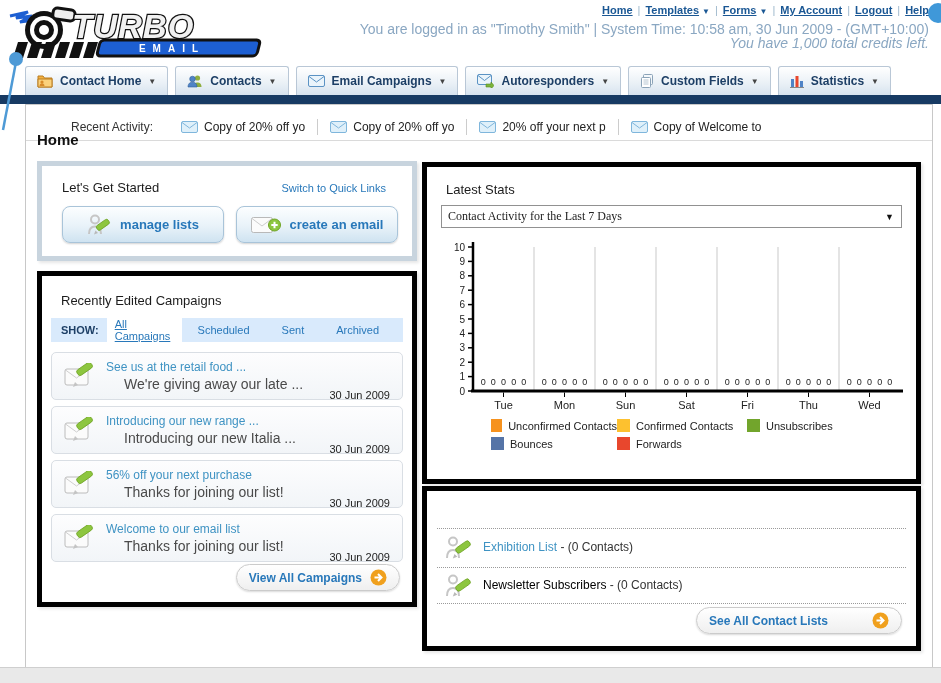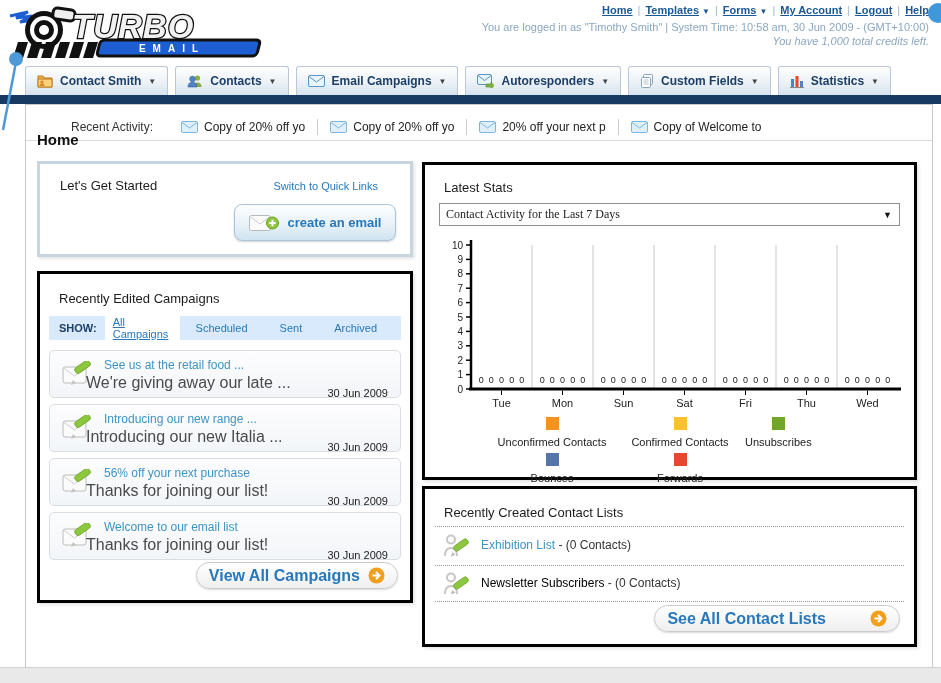--- a/index.html
+++ b/index.html
@@ -6,21 +6,21 @@
   body{
     width:941px;height:683px;position:relative;overflow:hidden;
     background:#ffffff;font-family:"Liberation Sans","DejaVu Sans",sans-serif;
     -webkit-font-smoothing:antialiased;
   }
   
   .hdr-links{position:absolute;top:4px;right:12px;font-size:11px;font-weight:bold;color:#1a5794;white-space:nowrap;}
   .hdr-links a{color:#1a5794;text-decoration:underline;cursor:pointer;}
   .hdr-links .sep{color:#9db7cc;font-weight:normal;margin:0 5px;}
   .hdr-links .dd{font-size:8px;margin-left:3px;color:#1a5794;}
-  .hdr-sub{position:absolute;right:12px;font-size:11px;color:#8aa7c2;white-space:nowrap;}
+  .hdr-sub{position:absolute;right:12px;font-size:14px;color:#8aa7c2;white-space:nowrap;}
   .login-line{top:21px;}
   .credits-line{top:35px;font-style:italic;}
   .hdr-balloon-right{position:absolute;left:928px;top:3px;width:20px;height:20px;border-radius:50%;background:#3f98d9;}
   .balloon-left{position:absolute;left:0;top:48px;width:28px;height:86px;z-index:6;}
   
   .logo{position:absolute;left:6px;top:2px;width:276px;height:58px;}
   
   .nav-tabs{position:absolute;left:25px;top:66px;display:flex;gap:7px;z-index:2;}
   .tab{
     display:flex;align-items:center;gap:7px;height:28px;padding:0 11px;
@@ -34,68 +34,68 @@
   .wrapper{position:absolute;left:25px;top:104px;width:906px;height:562px;background:#fff;border:1px solid #c8c8c8;}
   
   .activity-row{position:absolute;left:0;top:8px;width:100%;height:27px;border-bottom:1px solid #dadada;display:flex;align-items:center;font-size:12px;color:#333;}
   .activity-label{margin-left:45px;margin-right:16px;color:#333;}
   .activity-item{display:flex;align-items:center;gap:6px;padding:0 12px;border-left:1px solid #ccc;height:16px;cursor:pointer;}
   .activity-item:first-of-type{border-left:none;}
   .activity-item span{color:#222;}
   
   .page-title{position:absolute;left:11px;top:26px;font-size:15px;font-weight:bold;color:#111;margin:0;}
   
-  .panel{position:absolute;background:#fff;border:3px solid #000000;box-shadow:2px 2px 3px rgba(0,0,0,0.10);}
+  .panel{position:absolute;background:#fff;border:5px solid #000000;box-shadow:2px 2px 3px rgba(0,0,0,0.10);}
   .panel-title{font-size:13px;color:#1c1c1c;}
   .p-getstarted{left:11px;top:56px;width:370px;height:90px;border-color:#c8d4de;}
   .p-campaigns{left:11px;top:166px;width:370px;height:326px;}
   .p-stats{left:396px;top:57px;width:489px;height:312px;}
   .p-lists{left:396px;top:381px;width:489px;height:155px;}
   
   .gs-title{position:absolute;left:20px;top:14px;}
-  .gs-switch{position:absolute;right:32px;top:16px;font-size:11px;color:#2878ba;cursor:pointer;margin-left:16px;}
+  .gs-switch{position:absolute;right:26px;top:16px;font-size:11px;color:#2878ba;cursor:pointer;margin-left:16px;}
   .gs-btn{
     position:absolute;top:40px;width:162px;height:37px;display:flex;align-items:center;justify-content:center;gap:9px;
     background:linear-gradient(#fcfeff,#e8f2f9 55%,#cfe3f1);border:1px solid #a9c4d9;border-radius:8px;
     font-size:13px;font-weight:bold;color:#2878ba;cursor:pointer;box-shadow:0 1px 2px rgba(0,0,0,0.18);
   }
   .gs-btn.b1{left:20px;}
   .gs-btn.b2{left:194px;}
   
   .camp-title{position:absolute;left:19px;top:17px;}
   .show-bar{position:absolute;left:9px;right:9px;top:42px;height:24px;background:#d9eafc;display:flex;align-items:center;font-size:11px;}
   .show-label{font-weight:bold;color:#1d3f66;margin:0 8px 0 10px;}
   .filter-chip{color:#2878ba;margin-right:16px;cursor:pointer;padding:3px 8px;border-radius:3px;}
   .filter-chip.active{background:#ffffff;margin-right:8px;text-decoration:underline;}
   .camp-row{
     position:absolute;left:9px;right:9px;height:46px;border:1px solid #d9dee4;border-radius:5px;
     background:linear-gradient(#fdfdfe,#f2f5f8);cursor:pointer;
   }
   .camp-row .cicon{position:absolute;left:12px;top:10px;}
   .camp-row .ctitle{position:absolute;left:54px;top:7px;font-size:12px;color:#3f93c3;}
-  .camp-row .csub{position:absolute;left:36px;top:23px;font-size:16px;color:#4a4a4a;}
+  .camp-row .csub{position:absolute;left:72px;top:23px;font-size:14px;color:#4a4a4a;}
   .camp-row .cdate{position:absolute;right:12px;top:8px;font-size:11px;color:#222;margin-top:28px;}
   .view-btn{
     position:absolute;display:flex;align-items:center;gap:8px;height:27px;padding:0 12px;
     background:linear-gradient(#ffffff,#efefef);border:1px solid #cbcbcb;border-radius:14px;
-    font-size:16px;font-weight:bold;color:#2878ba;cursor:pointer;box-shadow:0 1px 2px rgba(0,0,0,0.15);
+    font-size:12px;font-weight:bold;color:#2878ba;cursor:pointer;box-shadow:0 1px 2px rgba(0,0,0,0.15);
   }
   .view-campaigns{right:12px;top:288px;}
   .see-lists{right:14px;bottom:12px;gap:44px;}
   
   .stats-title{position:absolute;left:19px;top:15px;}
   .stats-select{
     position:absolute;left:14px;right:14px;top:38px;height:21px;border:1px solid #919191;background:#fff;
     display:flex;align-items:center;font-size:12px;color:#222;cursor:pointer;
   }
   .stats-select .val{margin-left:6px;flex:1;font-family:Liberation Serif, serif;}
   .stats-select .arr{margin-right:7px;font-size:9px;color:#111;}
   .chart-box{position:absolute;left:16px;top:72px;}
   .legend{position:absolute;left:64px;top:252px;display:grid;grid-template-columns:126px 130px auto;grid-row-gap:5px;font-size:11px;color:#222;}
-  .legend-item{display:flex;align-items:center;gap:6px;white-space:nowrap;flex-direction:column;}
+  .legend-item{display:flex;align-items:center;gap:6px;white-space:nowrap;}
   .legend-swatch{width:13px;height:13px;display:inline-block;}
   
   .lists-title{position:absolute;left:19px;top:16px;}
   .lists-sep{position:absolute;left:10px;right:10px;border-bottom:1px dotted #9a9a9a;height:0;}
   .list-row{position:absolute;left:14px;right:10px;height:34px;cursor:pointer;}
   .list-row .licon{position:absolute;left:4px;top:4px;}
   .list-row .lname{position:absolute;left:42px;top:9px;font-size:12px;color:#3f93c3;}
   .list-row .ldetail{font-size:12px;color:#333;}
   
   .footer{position:absolute;left:0;top:667px;width:941px;height:16px;background:#e9e9e9;border-top:1px solid #cfcfcf;}
@@ -147,21 +147,21 @@
 </svg>
 
 <div class="nav-tabs">
   <div class="tab">
     <svg width="16" height="14" viewBox="0 0 16 14">
         <path d="M1 2h5l1.5 2H15v9H1z" fill="#f4b13f" stroke="#b97d20"></path>
         <path d="M1 5h14v8H1z" fill="#fbd27c" stroke="#b97d20"></path>
         <circle cx="5" cy="8" r="1.6" fill="#d88b2a"></circle>
         <path d="M2.5 12c0-2 1.2-2.8 2.5-2.8S7.5 10 7.5 12" fill="#d88b2a"></path>
       </svg>
-    <span>Contact Smith</span>
+    <span>Contact Home</span>
       <span class="dd">▼</span>
   </div>
   <div class="tab">
     <svg width="16" height="14" viewBox="0 0 16 14">
         <circle cx="10.5" cy="4" r="2.6" fill="#8fae3f"></circle>
         <path d="M6.5 13c0-3.5 2-4.6 4-4.6s4 1.1 4 4.6z" fill="#8fae3f"></path>
         <circle cx="5.5" cy="5" r="2.8" fill="#4f83c6" stroke="#2f5f9a" stroke-width="0.6"></circle>
         <path d="M1 13c0-3.7 2.2-4.8 4.5-4.8S10 9.3 10 13z" fill="#4f83c6" stroke="#2f5f9a" stroke-width="0.6"></path>
       </svg>
     <span>Contacts</span>
@@ -238,20 +238,29 @@
         </svg>
       <span>Copy of Welcome to</span>
     </div>
   </div>
 
   <h1 class="page-title">Home</h1>
 
   <div class="panel p-getstarted">
     <div class="panel-title gs-title">Let's Get Started</div>
     <a class="gs-switch">Switch to Quick Links</a>
+    <button class="gs-btn b1">
+      <svg width="24" height="24" viewBox="0 0 24 24">
+          <circle cx="8" cy="6.5" r="4" fill="none" stroke="#c6c6c6" stroke-width="2"></circle>
+          <path d="M2 21c0-5.5 3-7.5 6-7.5s6 2 6 7.5" fill="none" stroke="#c6c6c6" stroke-width="2"></path>
+          <rect x="9" y="9" width="14" height="5.5" rx="2" transform="rotate(-35 16 12)" fill="#8dc63f" stroke="#6fa324" stroke-width="0.8"></rect>
+          <path d="M8.5 17.5l-1.5 4 4-1.5z" fill="#b9b9b9"></path>
+        </svg>
+      <span>manage lists</span>
+    </button>
     <button class="gs-btn b2">
       <svg width="30" height="20" viewBox="0 0 30 20">
           <rect x="0.5" y="2.5" width="21" height="15" rx="2" fill="#fbfbfb" stroke="#b9b9b9"></rect>
           <path d="M1 3.5l10 7.5 10-7.5" fill="none" stroke="#cccccc"></path>
           <circle cx="23.5" cy="10" r="6" fill="#8dc63f" stroke="#6fa324"></circle>
           <path d="M23.5 6.8v6.4M20.3 10h6.4" stroke="#ffffff" stroke-width="2"></path>
         </svg>
       <span>create an email</span>
     </button>
   </div>
@@ -425,21 +434,20 @@
           <span>Bounces</span>
         </div>
       <div class="legend-item">
           <span class="legend-swatch" style="background: rgb(232, 71, 45);"></span>
           <span>Forwards</span>
         </div>
     </div>
   </div>
 
   <div class="panel p-lists">
-    <div class="panel-title lists-title">Recently Created Contact Lists</div>
     <div class="lists-sep" style="top:37px"></div>
     <div class="list-row" style="top:40px">
       <svg class="licon" width="28" height="26" viewBox="0 0 28 26">
           <circle cx="8" cy="6.5" r="4" fill="none" stroke="#c6c6c6" stroke-width="2"></circle>
           <path d="M2 23c0-6 3-8 6-8s6 2 6 8" fill="none" stroke="#c6c6c6" stroke-width="2"></path>
           <rect x="10" y="9" width="16" height="6" rx="2.5" transform="rotate(-35 18 12)" fill="#8dc63f" stroke="#6fa324" stroke-width="0.8"></rect>
           <path d="M9.5 19l-1.7 4.5 4.5-1.7z" fill="#b9b9b9"></path>
         </svg>
       <span class="lname"><a style="color:#3f93c3">Exhibition List</a> <span class="ldetail">- (0 Contacts)</span></span>
     </div>

